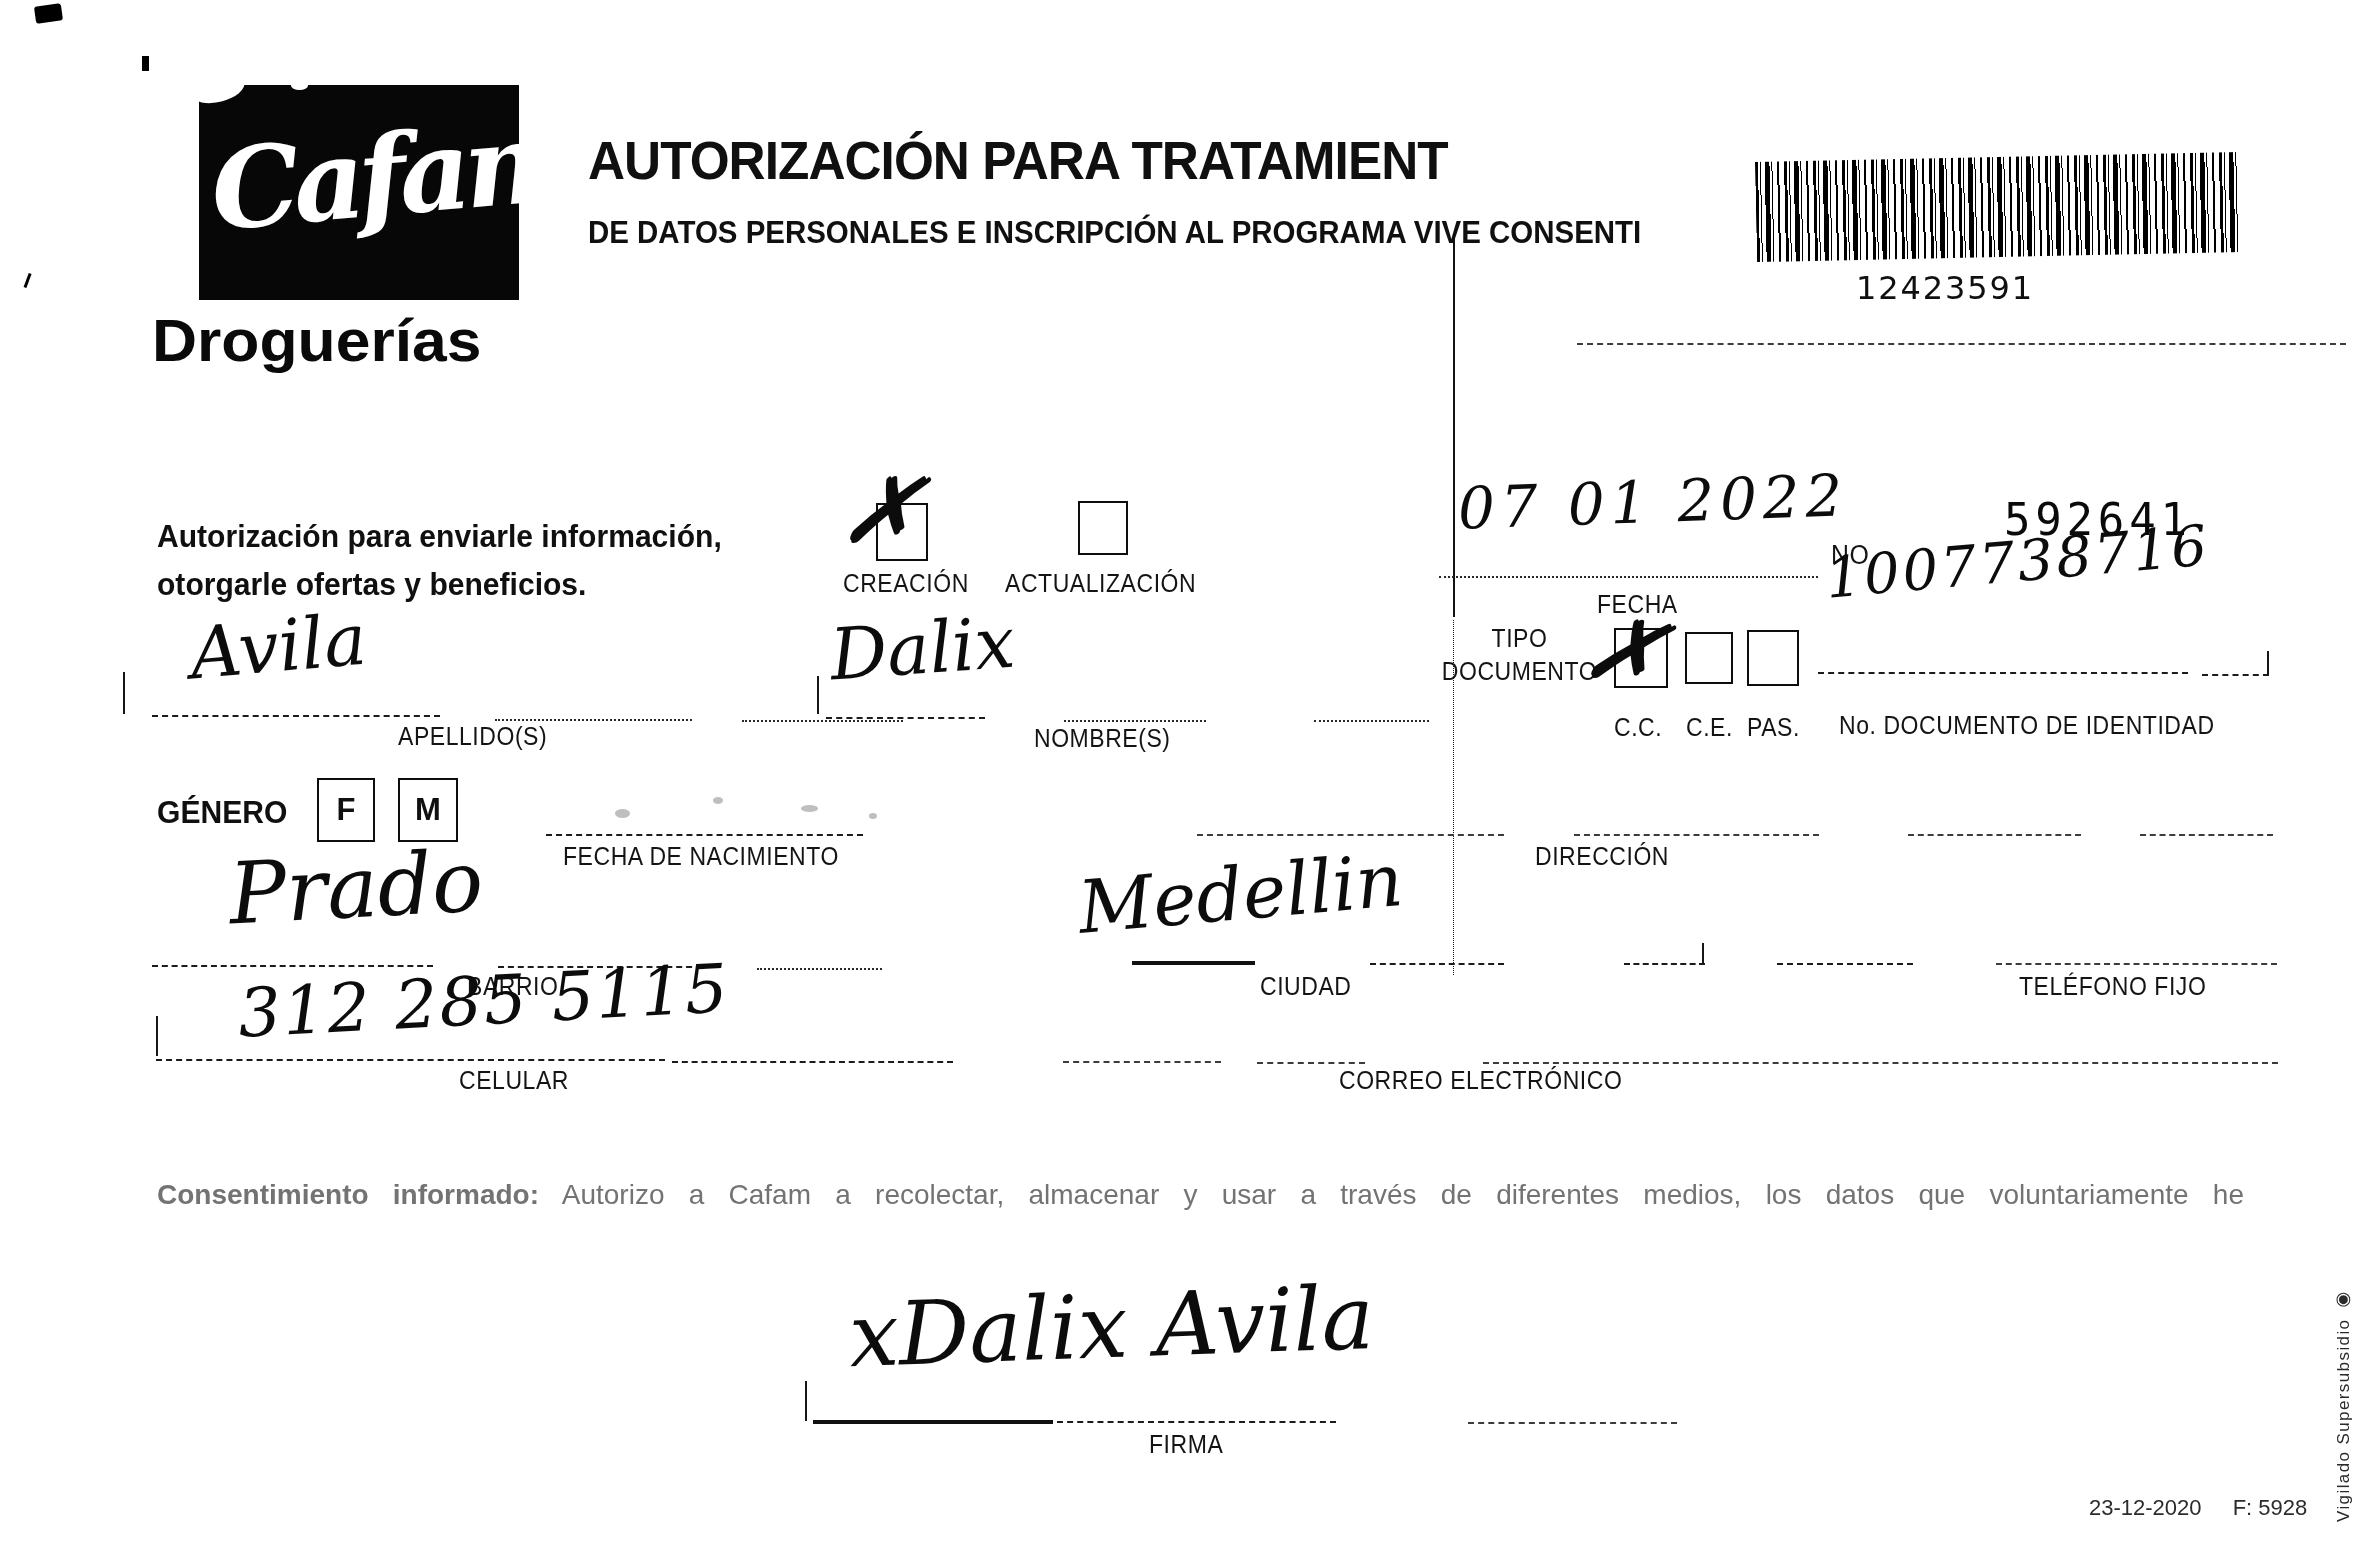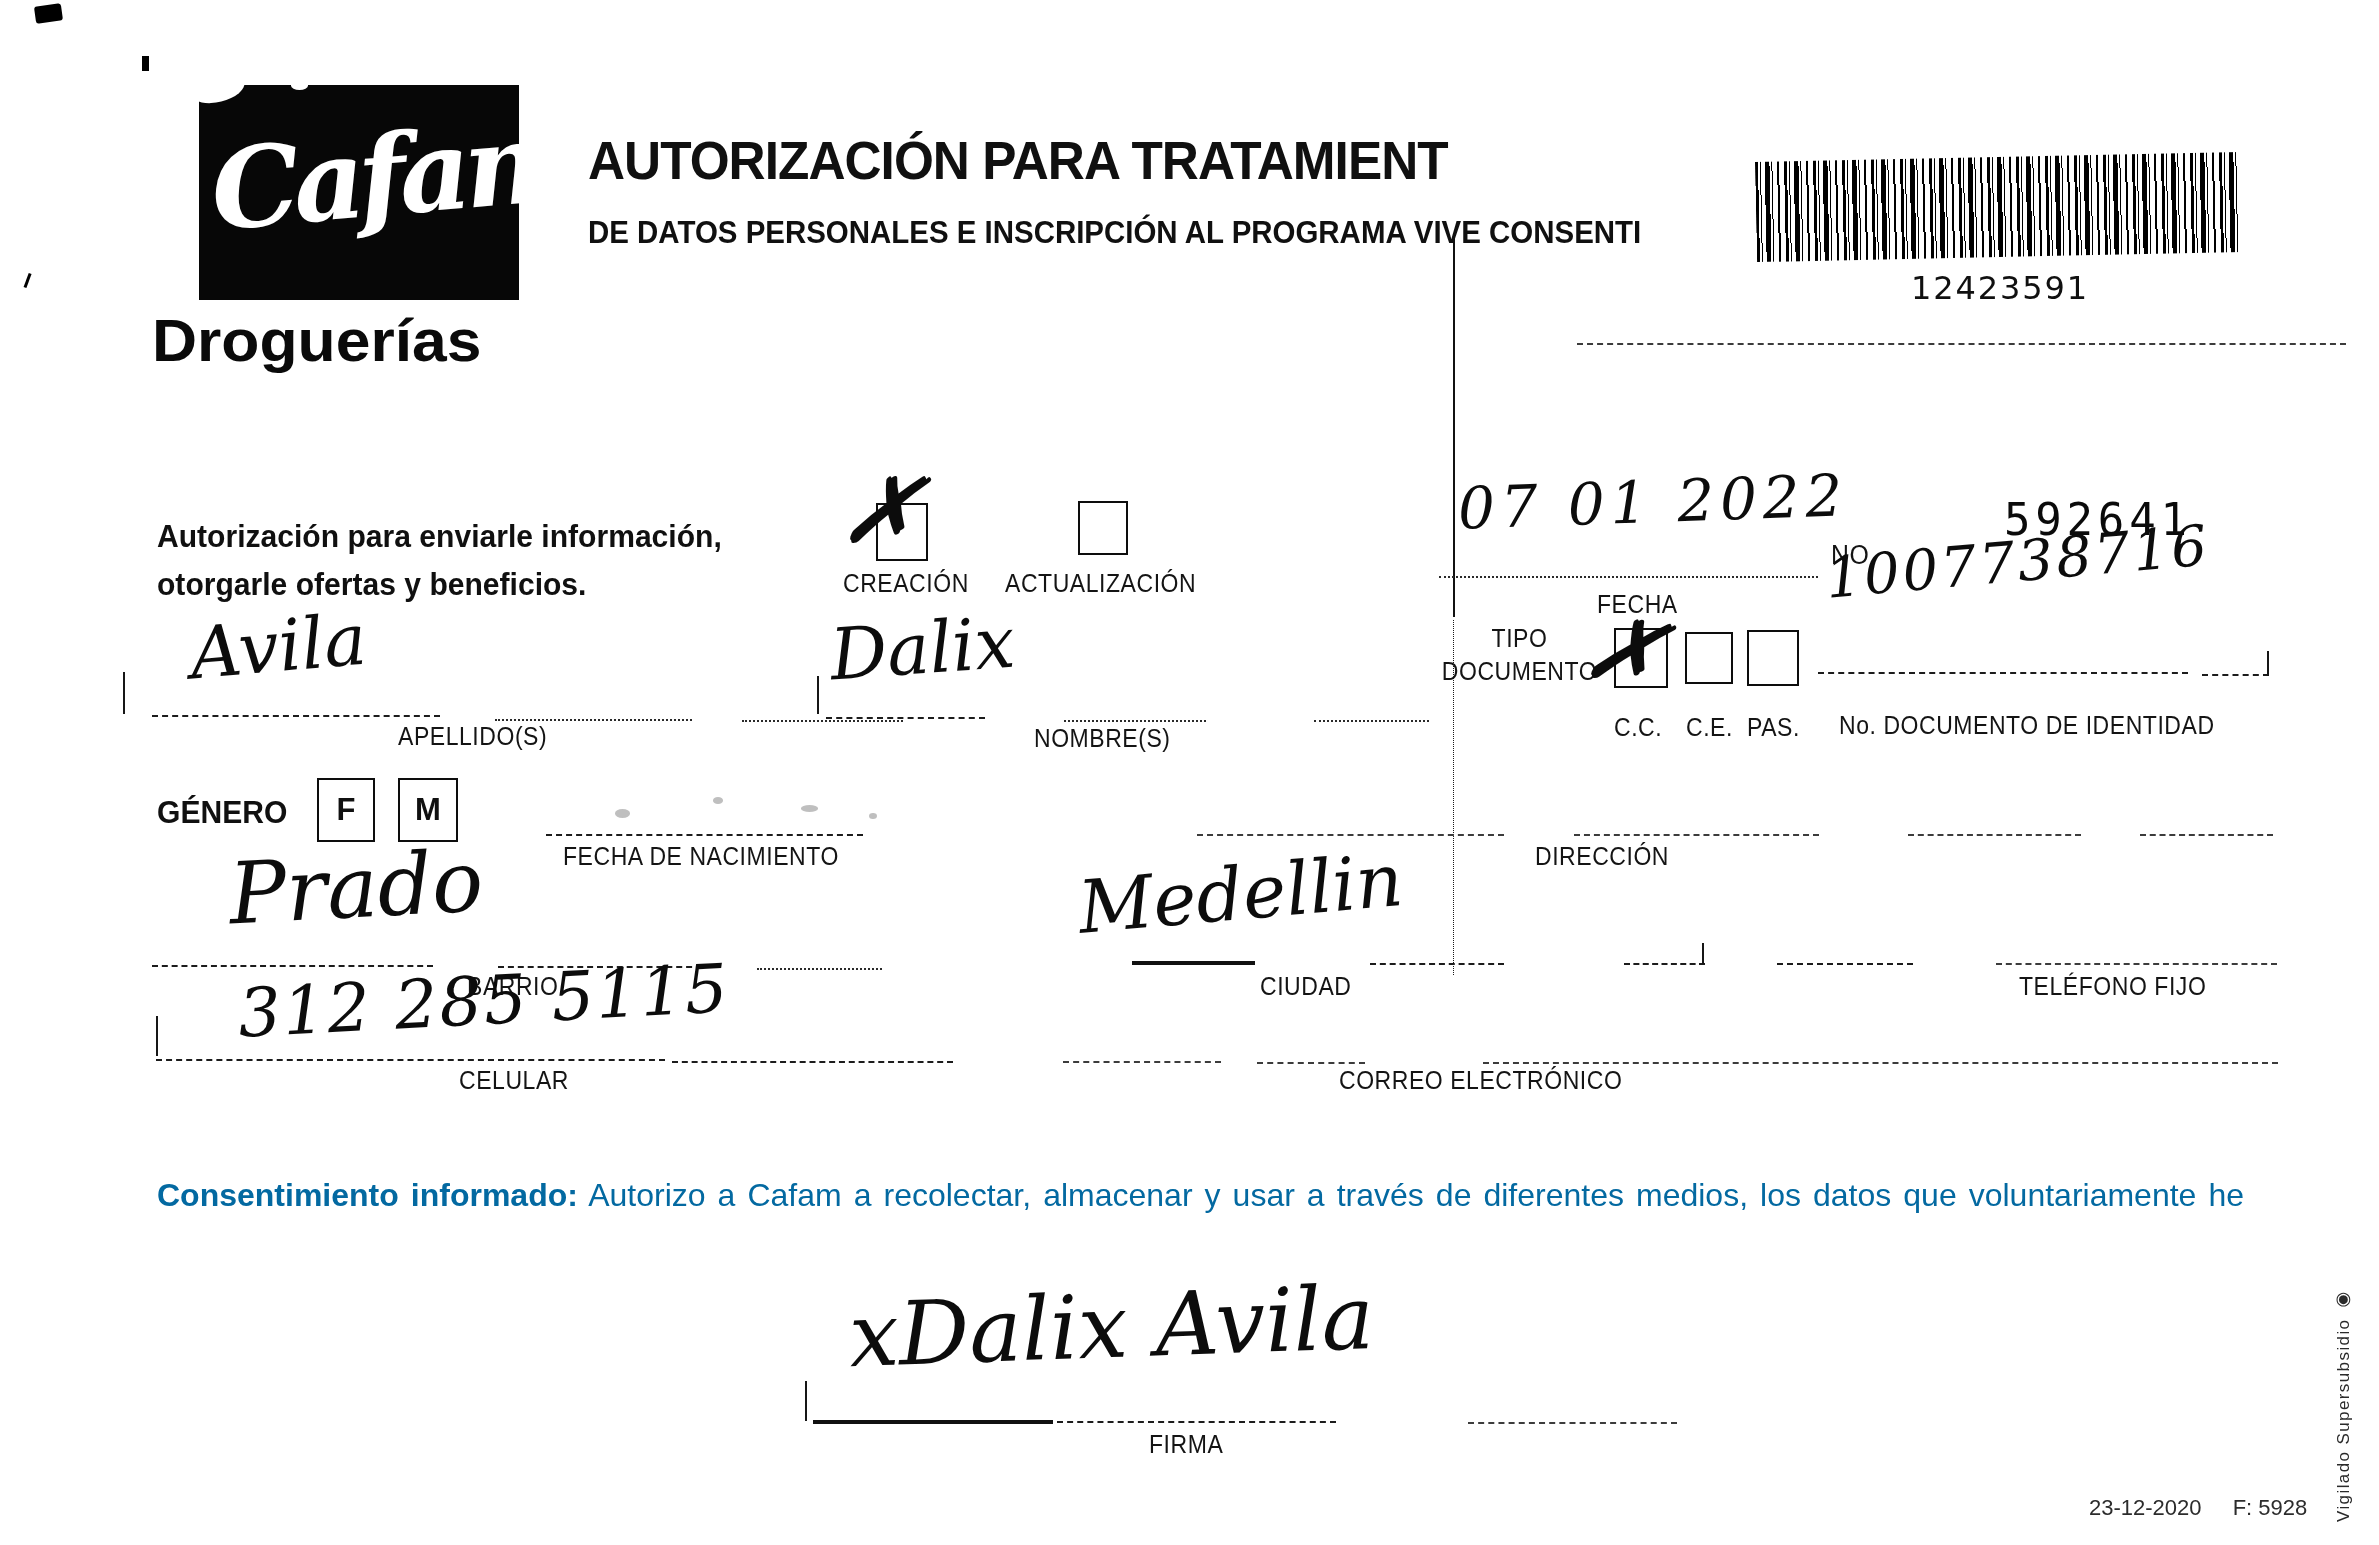--- a/index.html
+++ b/index.html
@@ -23,21 +23,21 @@
   .speck{position:absolute;background:#000;}
   .smudge{position:absolute;background:#a9a9a9;border-radius:50%;opacity:.75;}
   .bold{font-weight:700;}
   .nowrap{white-space:nowrap;}
   .barcode{position:absolute;left:1756px;top:157px;width:485px;height:100px;transform:rotate(-1.2deg);
     background:repeating-linear-gradient(90deg,#000 0 2.9px,#fff 2.9px 4.8px,#000 4.8px 5.8px,#fff 5.8px 9.6px,
       #000 9.6px 14.4px,#fff 14.4px 16.3px,#000 16.3px 17.3px,#fff 17.3px 22px,#000 22px 24px,#fff 24px 29px);}
   .lateral{position:absolute;left:2333px;top:1274px;height:248px;writing-mode:vertical-rl;
            transform:rotate(180deg);font-size:17px;letter-spacing:1.4px;color:#2a2a2a;
            font-family:"Liberation Sans",sans-serif;}
-  .consent{position:absolute;font-size:32px;line-height:50px;color:#0369a1;white-space:nowrap;}
+  .consent{position:absolute;font-size:28px;line-height:50px;color:#737373;white-space:nowrap;}
   .consent-j{white-space:normal;text-align:justify;text-align-last:justify;}
 </style>
 </head>
 <body>
 
 <div class="sheet">
 
   <div class="speck" style="left:35px;top:4.8px;width:27px;height:17.3px;border-radius:2.9px;transform:rotate(-8deg);"></div>
   <div class="speck" style="left:142px;top:56px;width:6.7px;height:15.4px;"></div>
   <div class="speck" style="left:26px;top:273px;width:2.9px;height:15.4px;transform:rotate(20deg);"></div>
@@ -49,21 +49,21 @@
   </div>
   <div class="abs cond" style="left:152px;top:306px;font-size:60px;font-weight:700;color:#0a0a0a;transform:scaleX(1.04);white-space:nowrap;">Droguerías</div>
 
   <div class="abs cond" style="left:588px;top:129px;font-size:54px;font-weight:700;letter-spacing:-1px;transform:scaleX(.95);white-space:nowrap;">AUTORIZACIÓN PARA TRATAMIENT</div>
   <div class="abs cond" style="left:588px;top:215px;font-size:31px;font-weight:700;transform:scaleX(.95);white-space:nowrap;">DE DATOS PERSONALES E INSCRIPCIÓN AL PROGRAMA VIVE CONSENTI</div>
 
   <div class="solidline" style="left:1453px;top:238px;width:1.9px;height:379px;"></div>
   <div class="abs" style="left:1453px;top:620px;width:0;height:355px;border-left:1.9px dotted #1a1a1a;"></div>
 
   <div class="barcode"></div>
-  <div class="abs" style="left:1856px;top:269px;width:288px;text-align:center;font-size:32px;letter-spacing:1.9px;font-family:'DejaVu Sans',sans-serif;">12423591</div>
+  <div class="abs" style="left:1856px;top:269px;width:288px;font-size:32px;letter-spacing:1.9px;font-family:'DejaVu Sans',sans-serif;">12423591</div>
   <div class="dash-lt" style="left:1577px;top:343px;width:769px;"></div>
 
   <div class="abs cond" style="left:157px;top:519px;font-size:31px;font-weight:700;transform:scaleX(.97);white-space:nowrap;">Autorización para enviarle información,</div>
   <div class="abs cond" style="left:157px;top:567px;font-size:31px;font-weight:700;transform:scaleX(.97);white-space:nowrap;">otorgarle ofertas y beneficios.</div>
 
   <div class="box" style="left:876px;top:503px;width:48px;height:54px;"></div>
   <span class="hand" style="left:840px;top:461px;font-size:100px;transform:rotate(6deg);">✗</span>
   <span class="lbl" style="left:843px;top:569px;">CREACIÓN</span>
   <div class="box" style="left:1078px;top:501px;width:46px;height:50px;"></div>
   <span class="lbl" style="left:1005px;top:569px;">ACTUALIZACIÓN</span>

